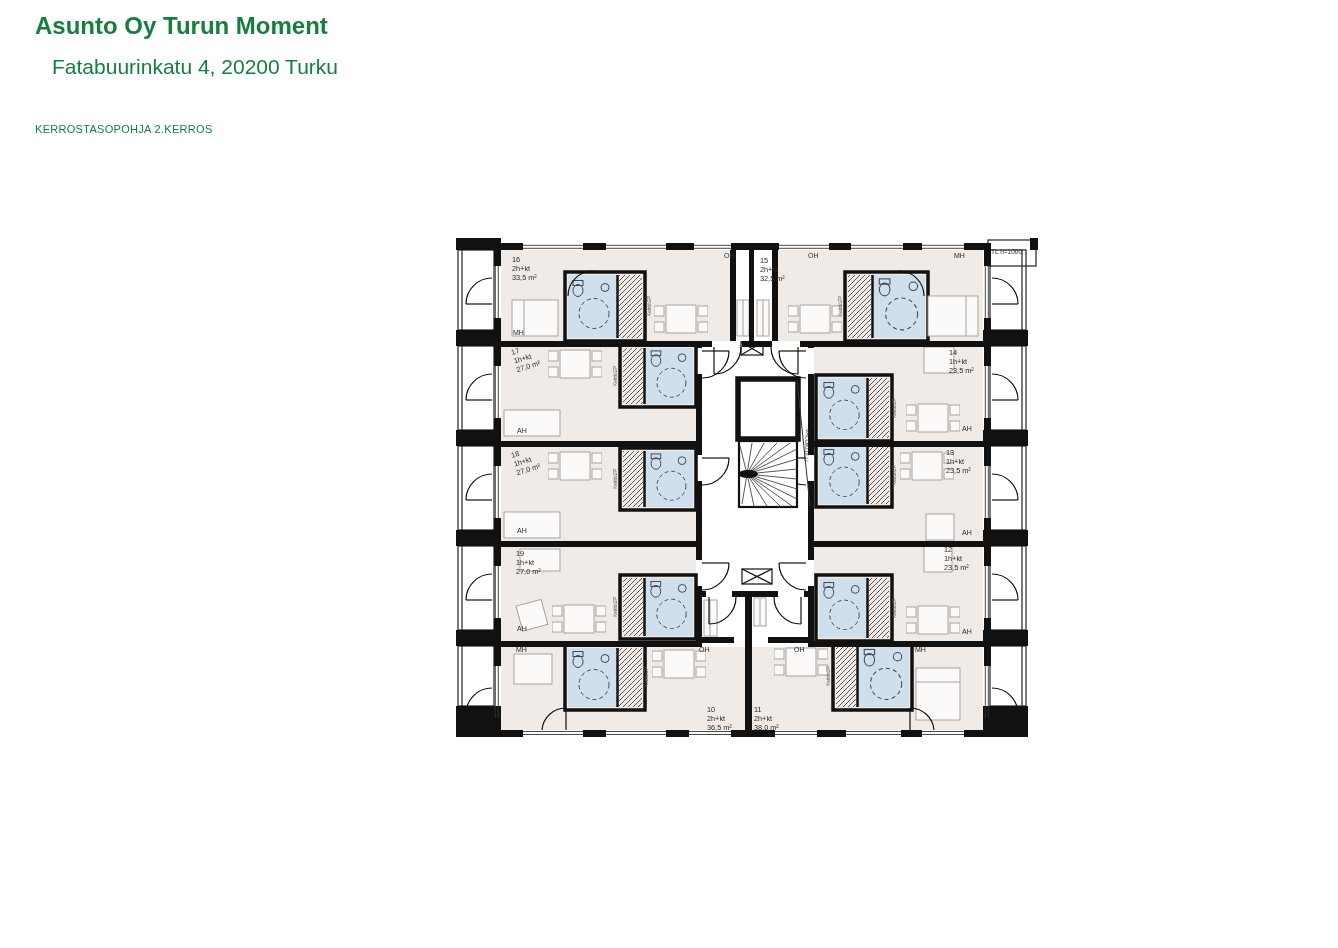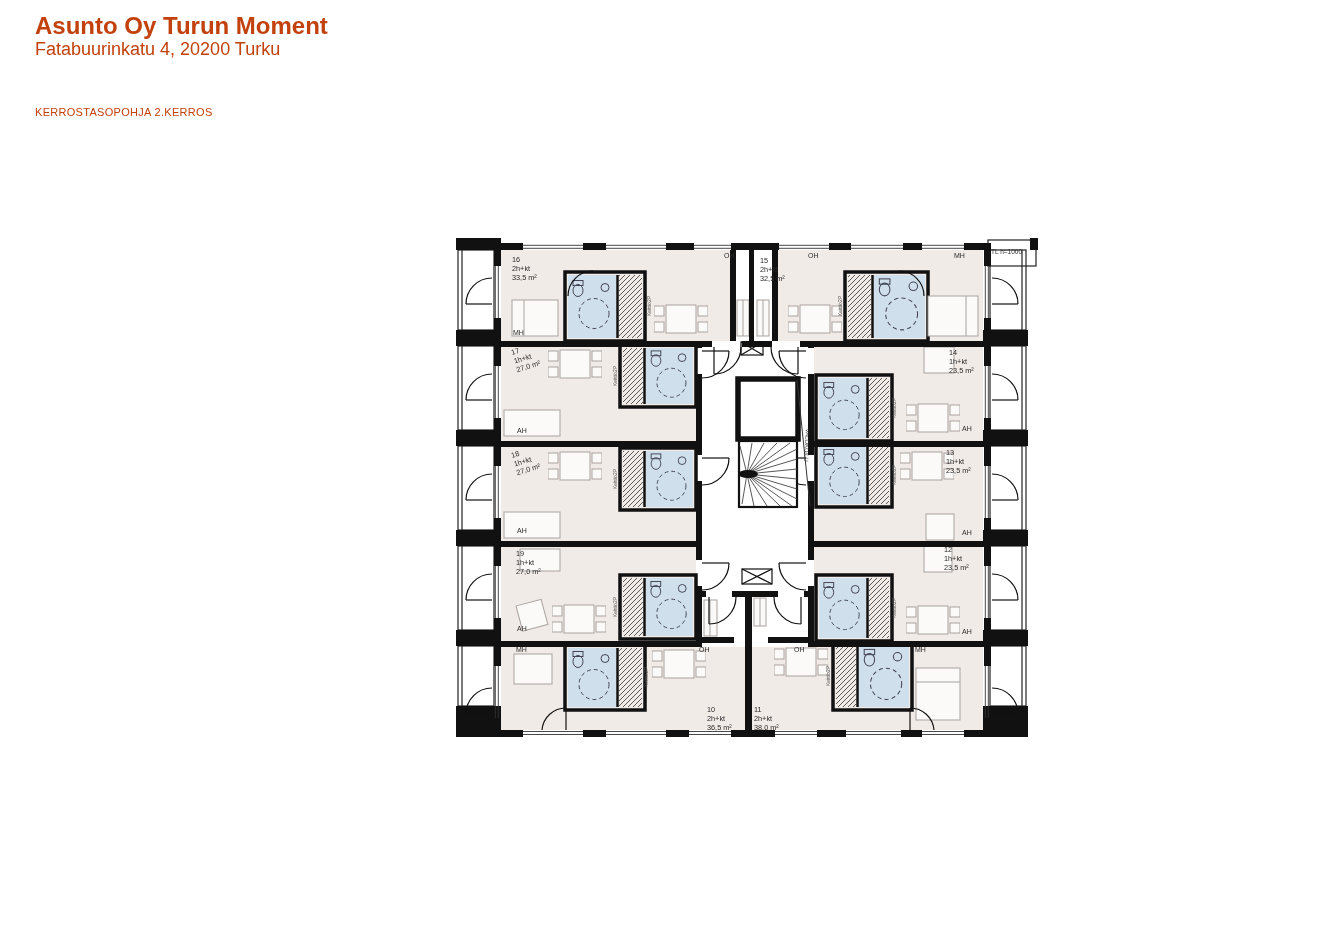--- a/index.html
+++ b/index.html
@@ -1,22 +1,22 @@
 <!DOCTYPE html>
 <html><head>
 <meta charset="utf-8">
 <style>
   html,body{margin:0;padding:0;background:#ffffff;}
   .page{
     position:relative;width:1338px;height:948px;background:#ffffff;
-    font-family:"Liberation Sans",sans-serif;color:#c2410c;overflow:hidden;
+    font-family:"Liberation Sans",sans-serif;color:#15803d;overflow:hidden;
   }
   .titleblock{position:absolute;left:35px;top:12px;}
   .titleblock h1{font-size:24px;line-height:28px;font-weight:bold;margin:0;}
-  .titleblock .address{font-size:18px;line-height:19px;margin:0;}
+  .titleblock .address{font-size:21px;line-height:19px;margin:17px;}
   .titleblock .drawing-title{font-size:11px;line-height:18px;margin:44px 0 0 0;letter-spacing:.3px;}
   svg{position:absolute;left:0;top:0;}
   svg text{font-family:"Liberation Sans",sans-serif;fill:#2a2a2a;}
   .apt-line{font-size:7.3px;}
   .room-lb{font-size:7px;}
   .kit-lb{font-size:5px;fill:#555;}
   .note-lb{font-size:6.5px;}
   .well-lb{font-size:6px;fill:#333;}
 </style>
 </head>

